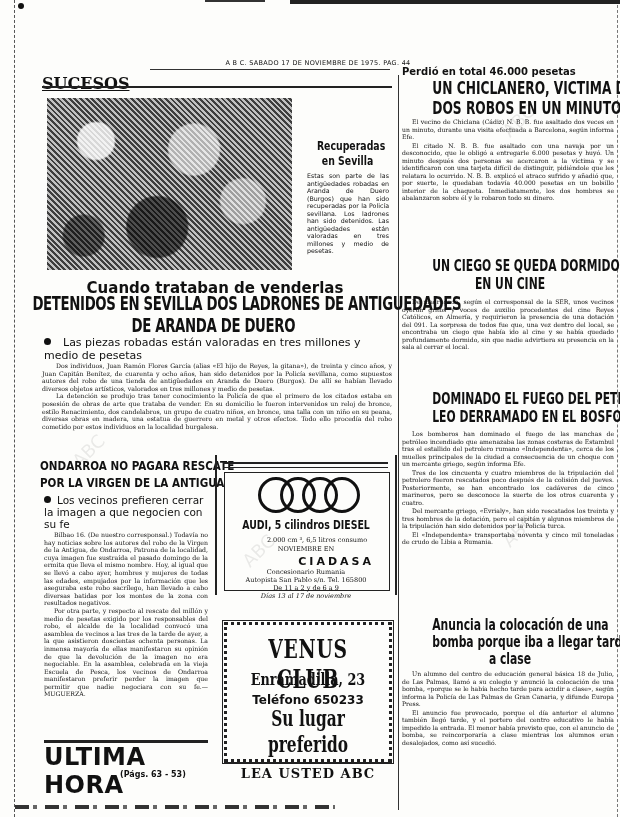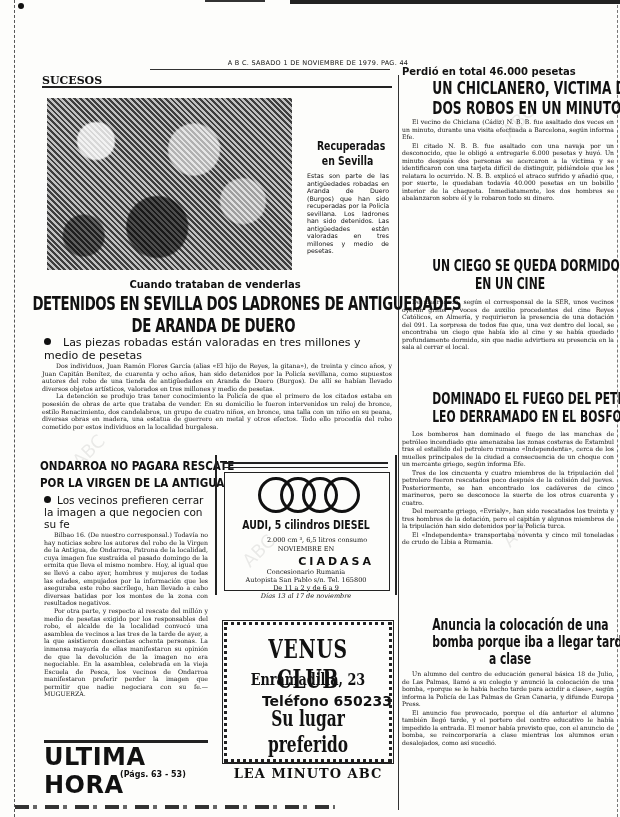--- a/index.html
+++ b/index.html
@@ -9,21 +9,21 @@
   }
   .left-rule { position:absolute; left:14px; top:0; height:817px; border-left:1px dashed #555; }
   .right-rule { position:absolute; right:2px; top:0; height:817px; border-left:1px dashed #777; }
   .top-bar { position:absolute; top:0; left:290px; width:330px; height:4px; background:#222; }
   .top-bar2 { position:absolute; top:0; left:205px; width:60px; height:2px; background:#333; }
   .dot { position:absolute; left:18px; top:3px; width:6px; height:6px; background:#111; border-radius:50%; }
 
   .masthead { position:absolute; top:59px; left:40px; width:556px; text-align:center; font-family:"DejaVu Sans", sans-serif; font-size:6.5px; letter-spacing:0.3px; }
   .masthead-rule { position:absolute; top:69px; left:150px; width:240px; border-top:1px solid #333; }
 
-  .section { position:absolute; top:74px; left:42px; font-size:11px; font-weight:bold; font-family:"DejaVu Serif", serif; }
+  .section { position:absolute; top:74px; left:42px; font-size:16px; font-weight:bold; font-family:"DejaVu Serif", serif;text-decoration:underline; }
   .section-rule { position:absolute; top:86px; left:42px; width:350px; border-top:2px solid #222; }
   .col-divider { position:absolute; left:398px; top:75px; height:735px; border-left:1px solid #333; }
 
   .photo {
     position:absolute; left:47px; top:98px; width:245px; height:172px; background:#888;
     background-image:
       repeating-linear-gradient(45deg, #444 0 2px, #bbb 2px 4px),
       radial-gradient(circle at 30% 40%, #fff 0 20px, transparent 22px);
     filter:contrast(1.1);
   }
@@ -32,21 +32,21 @@
     background:
       radial-gradient(circle at 20% 25%, rgba(255,255,255,.8) 0 18px, transparent 20px),
       radial-gradient(circle at 60% 30%, rgba(255,255,255,.6) 0 25px, transparent 27px),
       radial-gradient(circle at 80% 60%, rgba(255,255,255,.5) 0 22px, transparent 24px),
       radial-gradient(circle at 45% 75%, rgba(0,0,0,.6) 0 30px, transparent 32px),
       radial-gradient(circle at 15% 80%, rgba(0,0,0,.5) 0 20px, transparent 22px);
   }
   .cap-title { position:absolute; left:305px; top:138px; width:85px; text-align:center; font-family:"DejaVu Sans", sans-serif; font-weight:bold; font-size:13px; line-height:15px; transform:scaleX(0.72); transform-origin:center; }
   .cap-body { position:absolute; left:307px; top:172px; width:82px; font-family:"DejaVu Sans", sans-serif; font-size:6.3px; line-height:7.5px; text-align:justify; }
 
-  .kicker { position:absolute; left:40px; top:279px; width:350px; text-align:center; font-family:"DejaVu Sans", sans-serif; font-weight:bold; font-size:10px; }
+  .kicker { position:absolute; left:40px; top:279px; width:350px; text-align:center; font-family:"DejaVu Sans", sans-serif; font-weight:bold; font-size:15px; }
   .headline { position:absolute; left:32px; top:292px; width:362px; text-align:center; font-family:"DejaVu Sans", sans-serif; font-weight:bold; font-size:19px; line-height:22px; transform:scaleX(0.70); transform-origin:center top; letter-spacing:-0.5px; white-space:nowrap; }
   .headline .wide { display:block; width:517px; margin-left:-77px; }
   .bullet-line { position:absolute; left:44px; top:336px; width:345px; font-family:"DejaVu Sans", sans-serif; font-size:11px; line-height:13px; }
   .bullet-dot { display:inline-block; width:7px; height:7px; background:#111; border-radius:50%; margin-right:12px; vertical-align:1px; }
   .body-main { position:absolute; left:42px; top:362px; width:350px; font-size:6.2px; line-height:7.6px; text-align:justify; font-family:"DejaVu Serif", serif; }
   .body-main p { margin:0; text-indent:14px; }
 
   .head2 { position:absolute; left:40px; top:457px; width:168px; font-family:"DejaVu Sans", sans-serif; font-weight:bold; font-size:13px; line-height:17px; transform:scaleX(0.80); transform-origin:left top; white-space:nowrap; }
   .head2 span { display:block; }
   .bullet2 { position:absolute; left:44px; top:494px; width:166px; font-family:"DejaVu Sans", sans-serif; font-size:10.5px; line-height:12px; }
@@ -64,21 +64,21 @@
   .audi-box { position:absolute; left:224px; top:472px; width:164px; height:117px; border:1.5px solid #222; }
   .rings { position:absolute; left:258px; top:477px; width:100px; height:34px; }
   .ring { position:absolute; top:0; width:30px; height:30px; border:3px solid #111; border-radius:50%; }
   .audi-title { position:absolute; left:224px; top:518px; width:164px; text-align:center; font-family:"DejaVu Sans", sans-serif; font-weight:bold; font-size:12px; transform:scaleX(0.78); }
   .audi-line { position:absolute; left:224px; width:164px; text-align:center; font-size:6.5px; }
   .ciadasa { position:absolute; left:224px; top:555px; width:140px; text-align:right; font-family:"DejaVu Sans", sans-serif; font-weight:bold; font-size:11px; letter-spacing:3px;margin-left:10px; }
 
   .venus-box { position:absolute; left:224px; top:622px; width:162px; height:134px; border:3px dotted #222; outline:1px solid #222; outline-offset:1px; }
   .venus-title { position:absolute; left:224px; top:634px; width:168px; text-align:center; font-family:"DejaVu Serif", serif; font-weight:bold; font-size:26px; transform:scaleX(0.72); letter-spacing:1px; }
   .venus-addr { position:absolute; left:224px; top:670px; width:168px; text-align:center; font-family:"DejaVu Serif", serif; font-weight:bold; font-size:16px; transform:scaleX(0.80); }
-  .venus-tel { position:absolute; left:224px; top:693px; width:168px; text-align:right; font-family:"DejaVu Sans", sans-serif; font-weight:bold; font-size:14px; }
+  .venus-tel { position:absolute; left:224px; top:693px; width:168px; text-align:center; font-family:"DejaVu Sans", sans-serif; font-weight:bold; font-size:12px; }
   .venus-slogan { position:absolute; left:224px; top:705px; width:168px; text-align:center; font-family:"DejaVu Serif", serif; font-weight:bold; font-size:22px; transform:scaleX(0.70); }
   .lea-rule { position:absolute; left:224px; top:762px; width:168px; border-top:1px solid #222; }
   .lea { position:absolute; left:224px; top:766px; width:168px; text-align:center; font-family:"DejaVu Serif", serif; font-weight:bold; font-size:13px; letter-spacing:1px; }
 
   .r-kicker { position:absolute; left:402px; top:66px; width:216px; font-family:"DejaVu Sans", sans-serif; font-weight:bold; font-size:10px; }
   .r-head { position:absolute; left:402px; width:216px; text-align:center; font-family:"DejaVu Sans", sans-serif; font-weight:bold; font-size:15px; line-height:18px; transform:scaleX(0.72); transform-origin:center top; white-space:nowrap; }
   .r-head span { display:block; }
   .r-body { position:absolute; left:402px; width:212px; font-size:6.1px; line-height:7.5px; text-align:justify; }
   .r-body p { margin:0 0 1px 0; text-indent:10px; }
 
@@ -94,21 +94,21 @@
 <div class="top-bar2"></div>
 <div class="dot"></div>
 
 <div class="wm" style="left:70px;top:110px;">ABC</div>
 <div class="wm" style="left:240px;top:110px;">ABC</div>
 <div class="wm" style="left:500px;top:110px;">ABC</div>
 <div class="wm" style="left:70px;top:440px;">ABC</div>
 <div class="wm" style="left:240px;top:540px;">ABC</div>
 <div class="wm" style="left:500px;top:520px;">ABC</div>
 
-<div class="masthead">A B C. SABADO 1 DE NOVIEMBRE DE 1979. PAG. 44</div>
+<div class="masthead">A B C. SABADO 17 DE NOVIEMBRE DE 1975. PAG. 44</div>
 <div class="masthead-rule"></div>
 
 <div class="section">SUCESOS</div>
 <div class="section-rule"></div>
 <div class="col-divider"></div>
 
 <div class="photo"></div>
 <div class="photo-overlay"></div>
 <div class="cap-title">
   <div>Recuperadas</div>
@@ -164,21 +164,21 @@
 <div class="audi-line" style="top:584px;">De 11 a 2 y de 6 a 9</div>
 <div class="audi-line" style="top:592px;font-style:italic;">Días 13 al 17 de noviembre</div>
 
 <div class="venus-box"></div>
 <div class="venus-title">VENUS CLUB</div>
 <div class="venus-addr">Enramadilla, 23</div>
 <div class="venus-tel">Teléfono 650233</div>
 <div class="venus-slogan">Su lugar preferido</div>
 
 <div class="lea-rule"></div>
-<div class="lea">LEA MINUTO ABC</div>
+<div class="lea">LEA USTED ABC</div>
 
 <div class="r-kicker">Perdió en total 46.000 pesetas</div>
 <div class="r-head" style="top:78px;font-size:17px;line-height:20px;">
   <span>UN CHICLANERO, VICTIMA DE</span>
   <span>DOS ROBOS EN UN MINUTO</span>
 </div>
 <div class="r-body" style="top:118px;">
   <p>El vecino de Chiclana (Cádiz) N. B. B. fue asaltado dos veces en un minuto, durante una visita efectuada a Barcelona, según informa Efe.</p>
   <p>El citado N. B. B. fue asaltado con una navaja por un desconocido, que le obligó a entregarle 6.000 pesetas y huyó. Un minuto después dos personas se acercaron a la víctima y se identificaron con una tarjeta difícil de distinguir, pidiéndole que les relatara lo ocurrido. N. B. B. explicó el atraco sufrido y añadió que, por suerte, le quedaban todavía 40.000 pesetas en un bolsillo interior de la chaqueta. Inmediatamente, los dos hombres se abalanzaron sobre él y le robaron todo su dinero.</p>
 </div>

